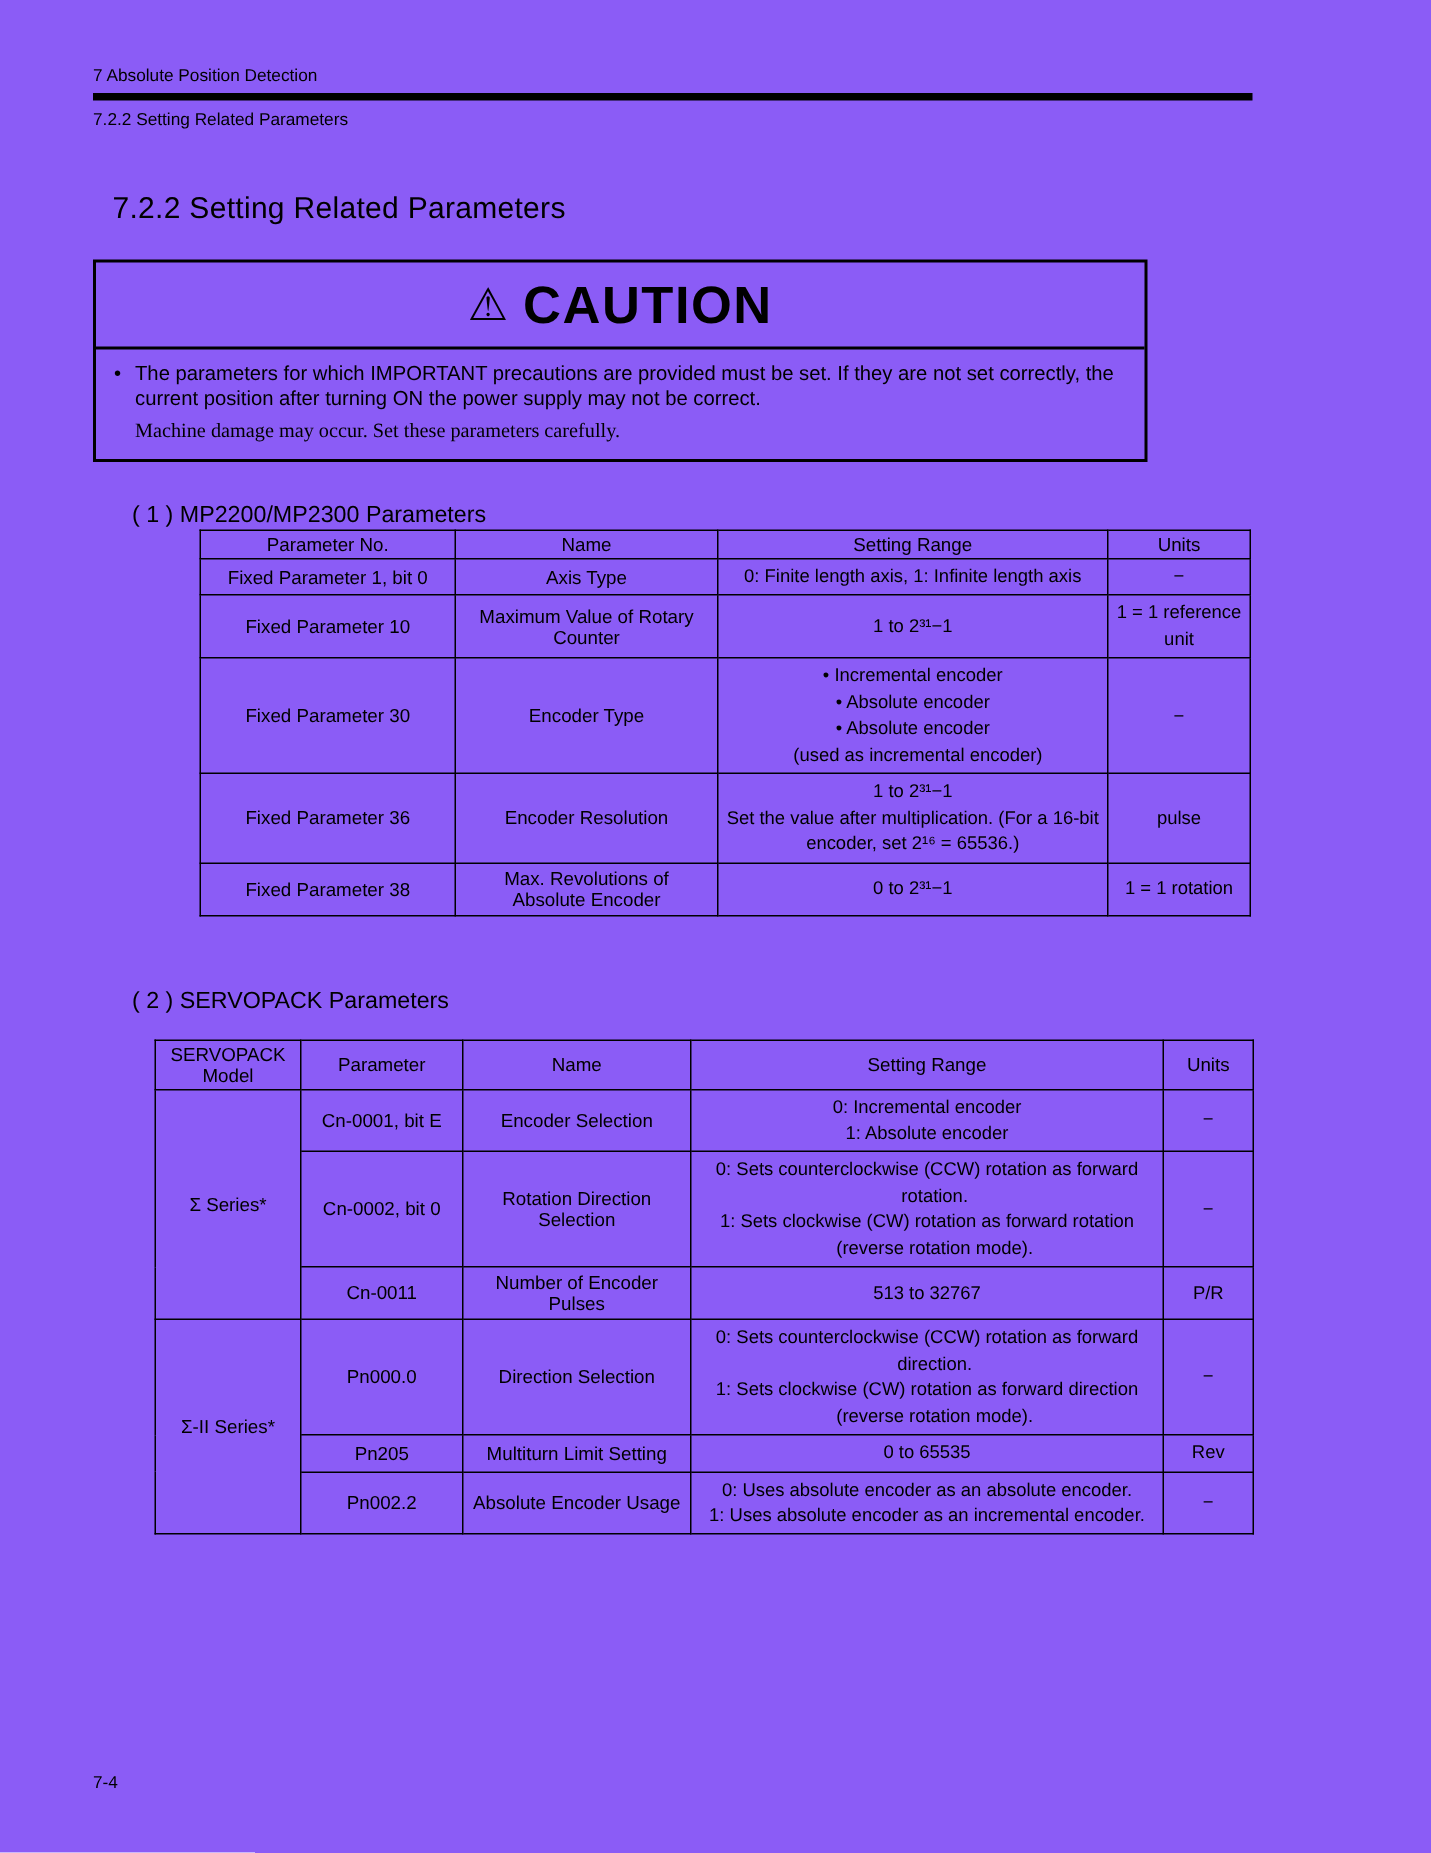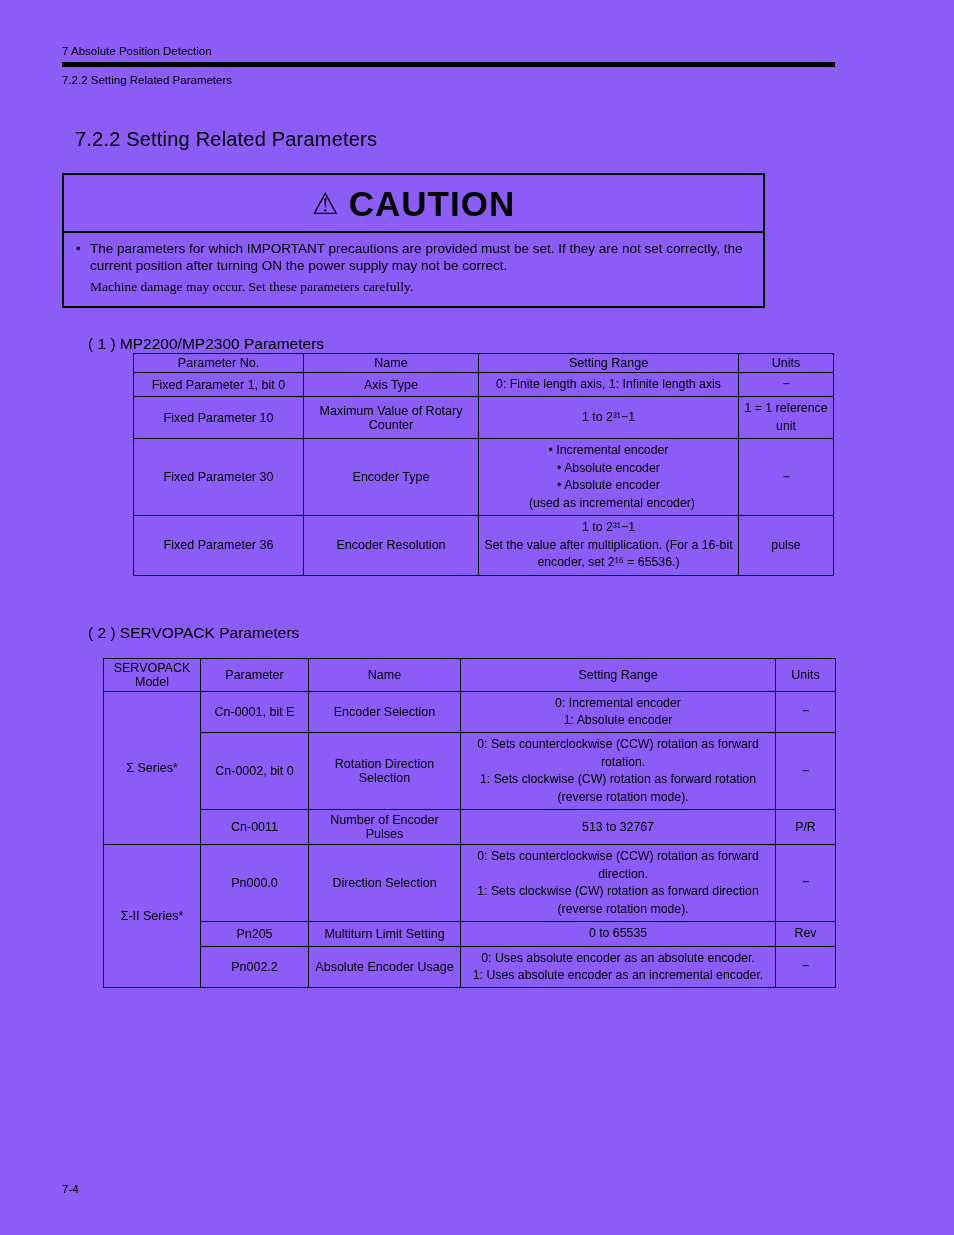--- a/index.html
+++ b/index.html
@@ -158,20 +158,27 @@
         <td class="serif pre units">−</td>
       </tr>
       <tr>
         <td>Fixed Parameter 36</td>
         <td>Encoder Resolution</td>
         <td class="serif pre range">1 to 2³¹−1
 Set the value after multiplication. (For a 16-bit
 encoder, set 2¹⁶ = 65536.)</td>
         <td class="serif pre units">pulse</td>
       </tr>
+      <tr>
+        <td>Fixed Parameter 38</td>
+        <td class="pre">Max. Revolutions of
+Absolute Encoder</td>
+        <td class="serif pre range">0 to 2³¹−1</td>
+        <td class="serif pre units">1 = 1 rotation</td>
+      </tr>
     </tbody>
   </table>
 
   <h2 class="sub-heading s2">( 2 )  SERVOPACK Parameters</h2>
 
   <table class="tbl t2">
     <colgroup>
         <col class="c1">
         <col class="c2">
         <col class="c3">

